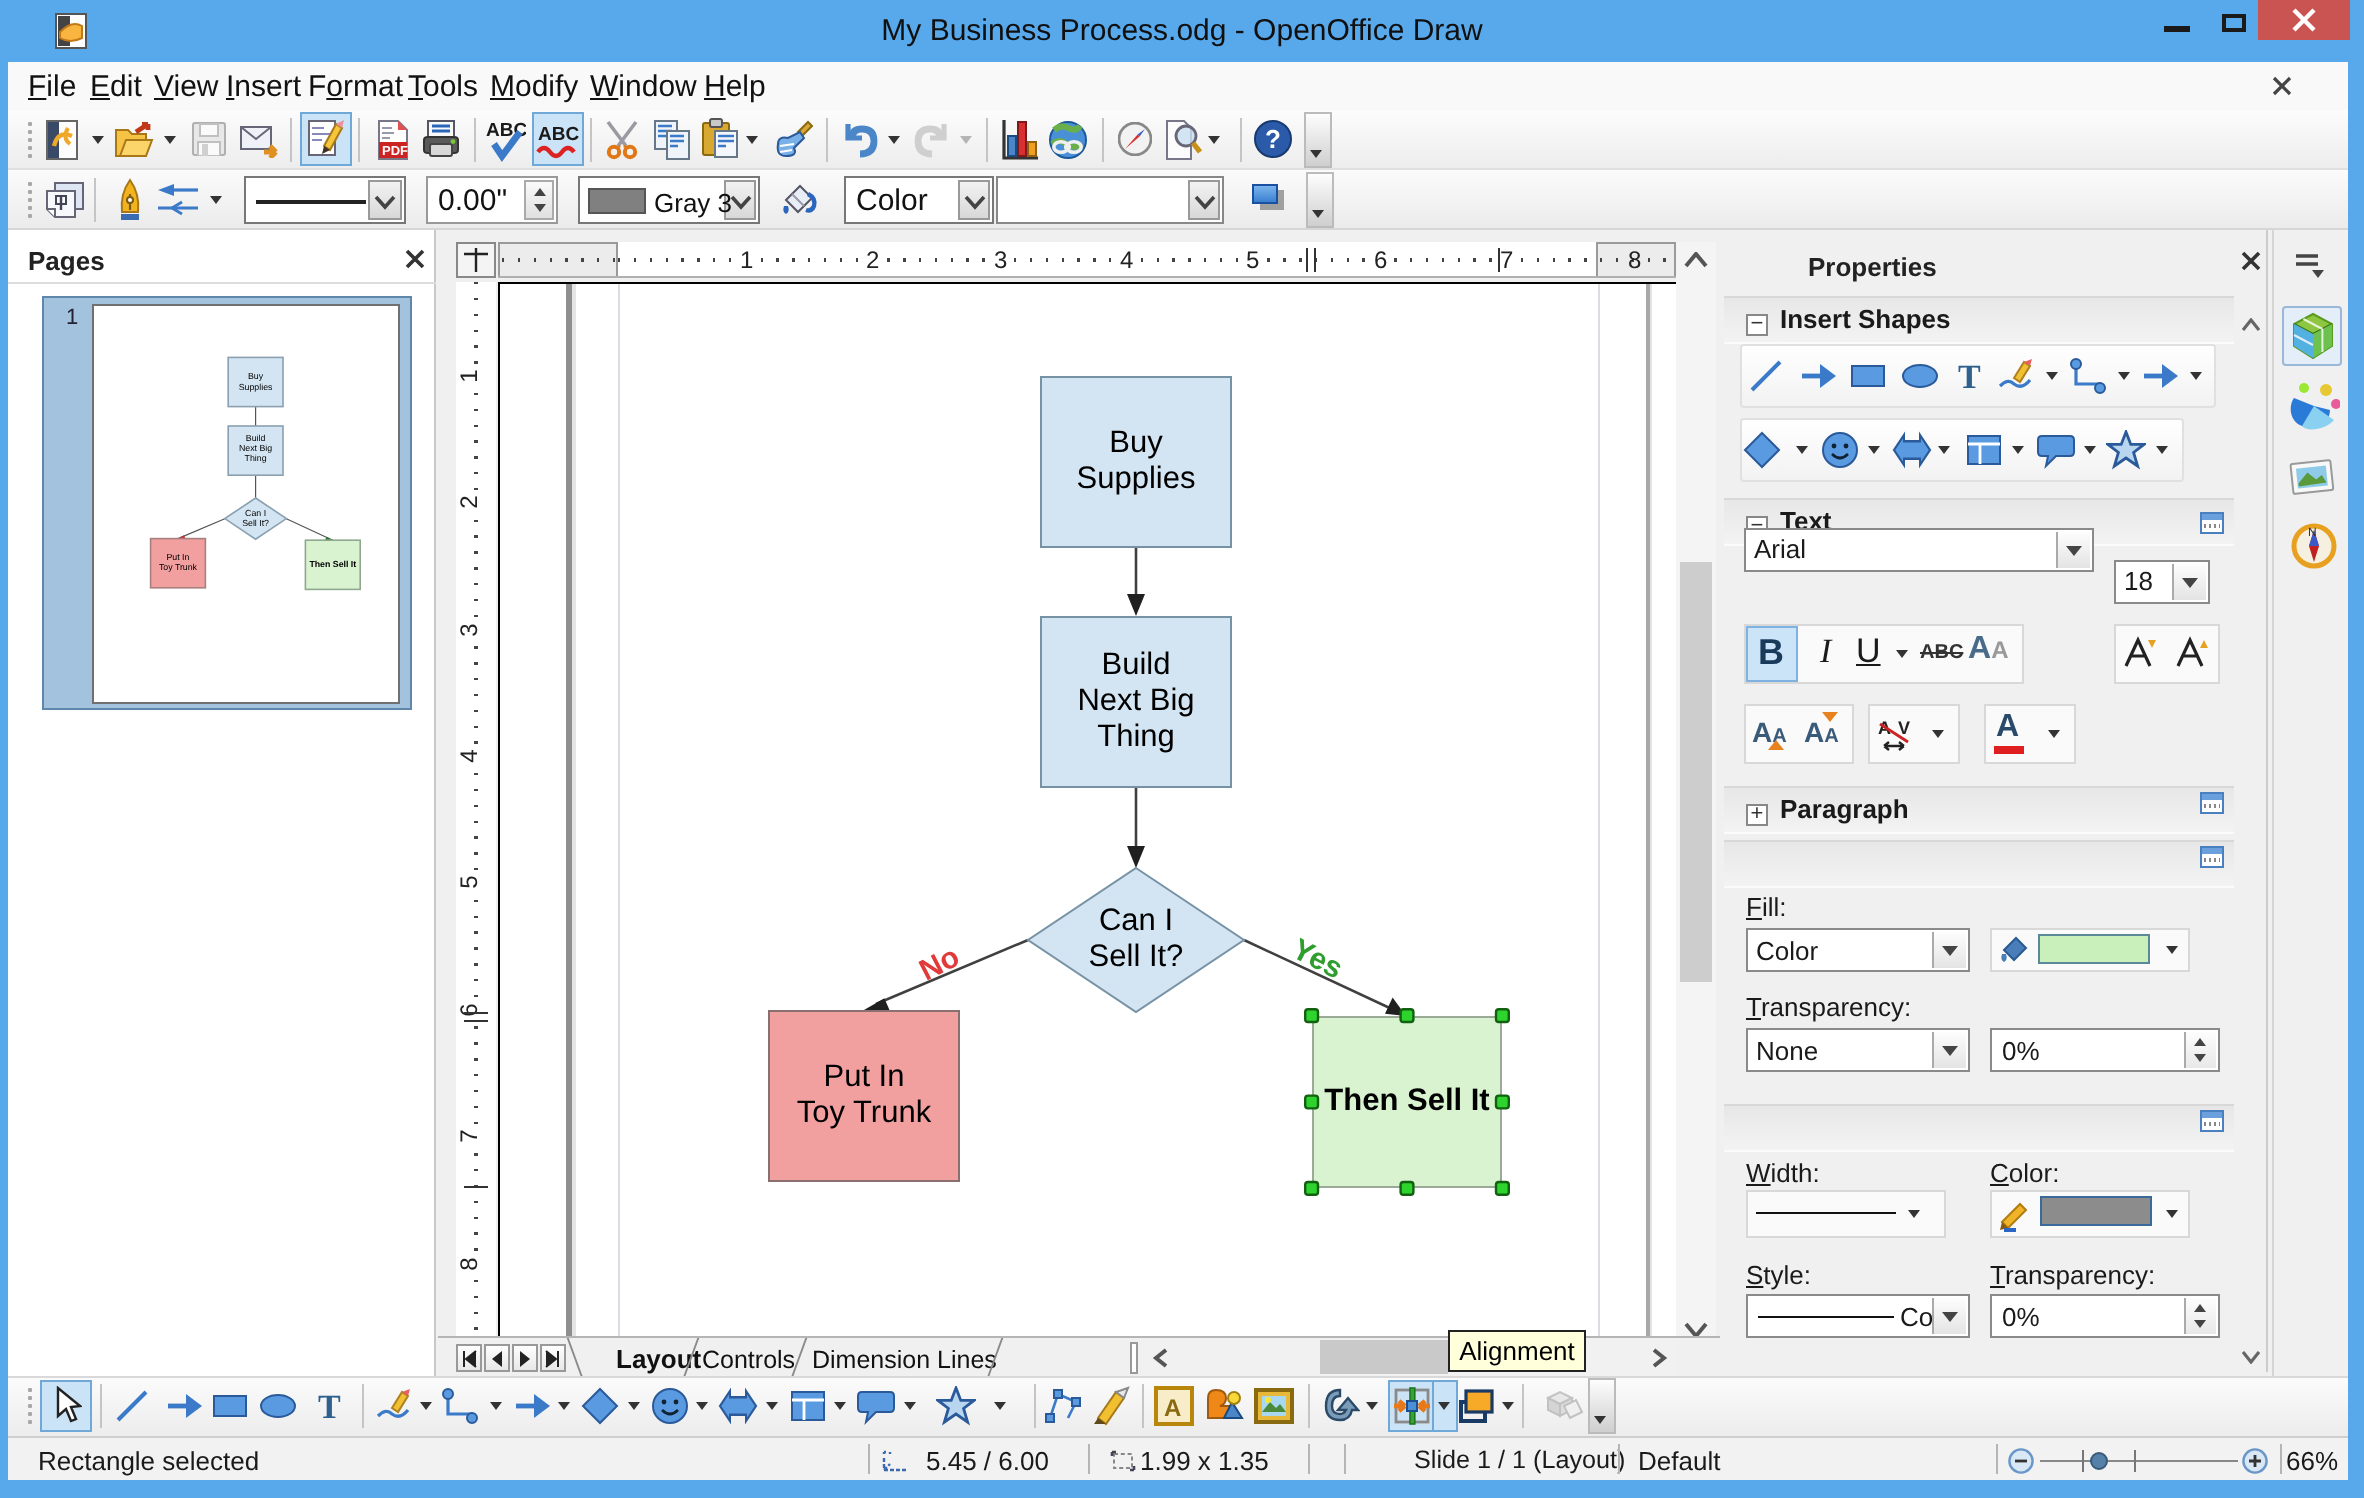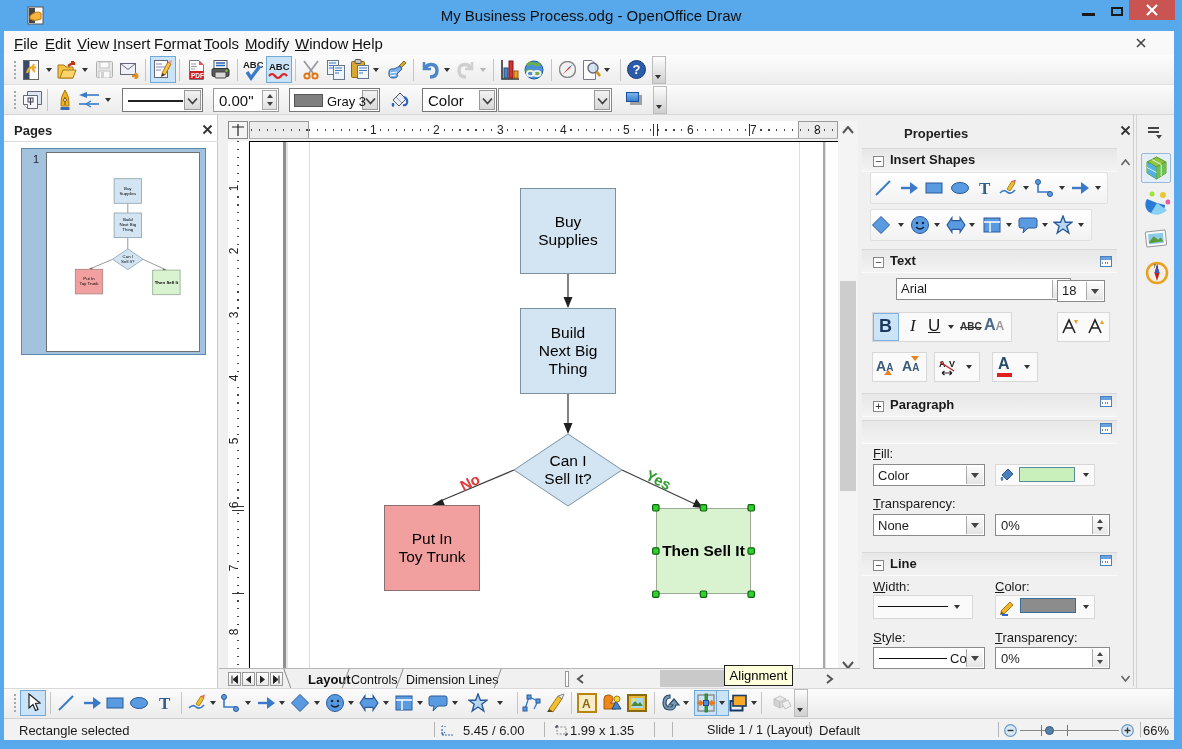--- a/index.html
+++ b/index.html
@@ -582,21 +582,21 @@
   <svg style="position:absolute; left:191px; top:100px;" width="20" height="20" viewBox="0 0 20 20">
       <path d="M10 1 L12.4 7.2 L19 7.2 L13.8 11.2 L15.8 18 L10 14 L4.2 18 L6.2 11.2 L1 7.2 L7.6 7.2 Z" fill="#b8d6f0" stroke="#2a5a9a" stroke-width="1.4"></path>
     </svg>
   <span class="dd" style="left:216px; top:108px;"></span>
 
   <div class="shdr" style="left:11px; top:138px; width:246px;"><span class="pm">−</span>Text</div>
   <div class="hdrbtn" style="left:238px; top:141px;">
       <div style="margin:5px 1px 0 1px; height:2px; background:repeating-linear-gradient(to right,#888 0 1px, transparent 1px 2.5px);"></div>
     </div>
 
-  <div class="combo" style="left:10px; top:163px; width:175px; height:22px;margin-left:24px;">
+  <div class="combo" style="left:10px; top:149px; width:175px; height:22px;">
       <span style="position:absolute; left:4px; top:2px;">Arial</span>
       <span class="combobtn"></span>
     </div>
   <div class="combo" style="left:195px; top:165px; width:48px; height:22px;">
       <span style="position:absolute; left:4px; top:2px;">18</span>
       <span class="combobtn"></span>
     </div>
 
   <div style="position:absolute; left:10px; top:197px; width:140px; height:30px; background:#fafafa; border:1px solid #d8d8d8;"></div>
   <div style="position:absolute; left:11px; top:198px; width:26px; height:28px; background:#cce4f7; border:1px solid #7fb2e0;"></div>
@@ -655,21 +655,20 @@
   <div style="position:absolute; left:11px; top:381px;"><u>T</u>ransparency:</div>
   <div class="combo" style="left:11px; top:399px; width:112px; height:22px;">
       <span style="position:absolute; left:4px; top:3px;">None</span>
       <span class="combobtn"></span>
     </div>
   <div class="combo" style="left:133px; top:399px; width:115px; height:22px;">
       <span style="position:absolute; left:5px; top:3px;">0%</span>
       <span class="spin"></span>
     </div>
 
-  <div class="shdr" style="left:11px; top:441px; width:246px;"><span class="pm">−</span>Line</div>
   <div class="hdrbtn" style="left:238px; top:440px;">
       <div style="margin:5px 1px 0 1px; height:2px; background:repeating-linear-gradient(to right,#888 0 1px, transparent 1px 2.5px);"></div>
     </div>
   <div style="position:absolute; left:11px; top:464px;"><u>W</u>idth:</div>
   <div style="position:absolute; left:133px; top:464px;"><u>C</u>olor:</div>
   <div style="position:absolute; left:11px; top:480px; width:100px; height:24px; background:#fafafa; border:1px solid #d8d8d8;"></div>
   <div style="position:absolute; left:16px; top:491px; width:70px; height:1px; background:#111;"></div>
   <span class="dd" style="left:92px; top:490px;"></span>
   <div style="position:absolute; left:133px; top:480px; width:100px; height:24px; background:#fafafa; border:1px solid #d8d8d8;"></div>
   <svg style="position:absolute; left:137px; top:483px;" width="18" height="18" viewBox="0 0 18 18">

